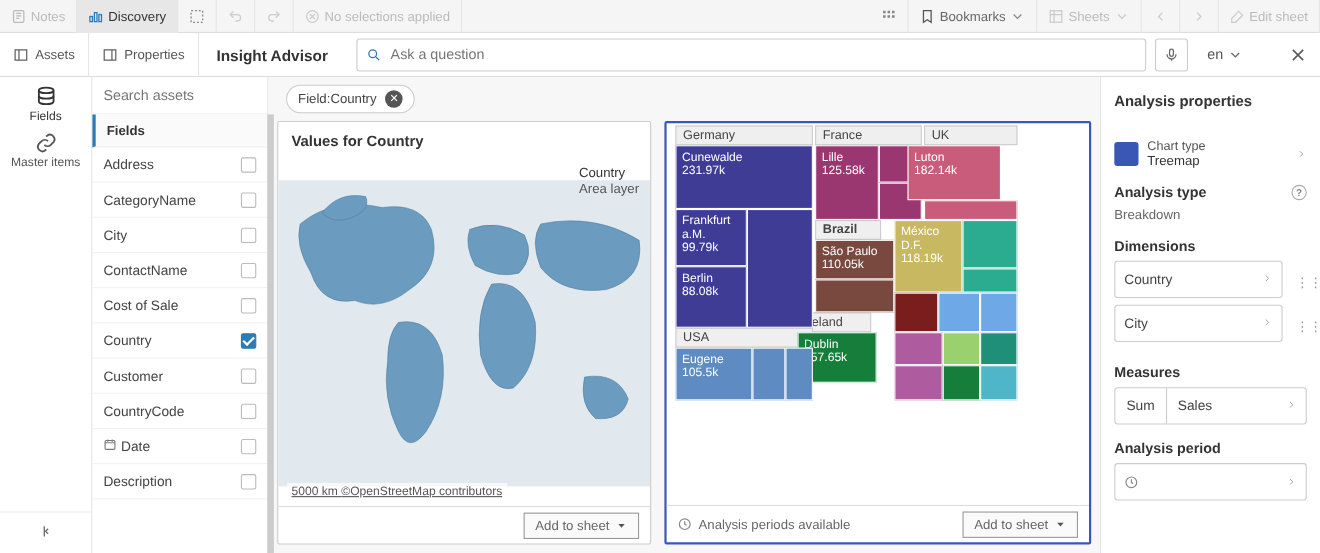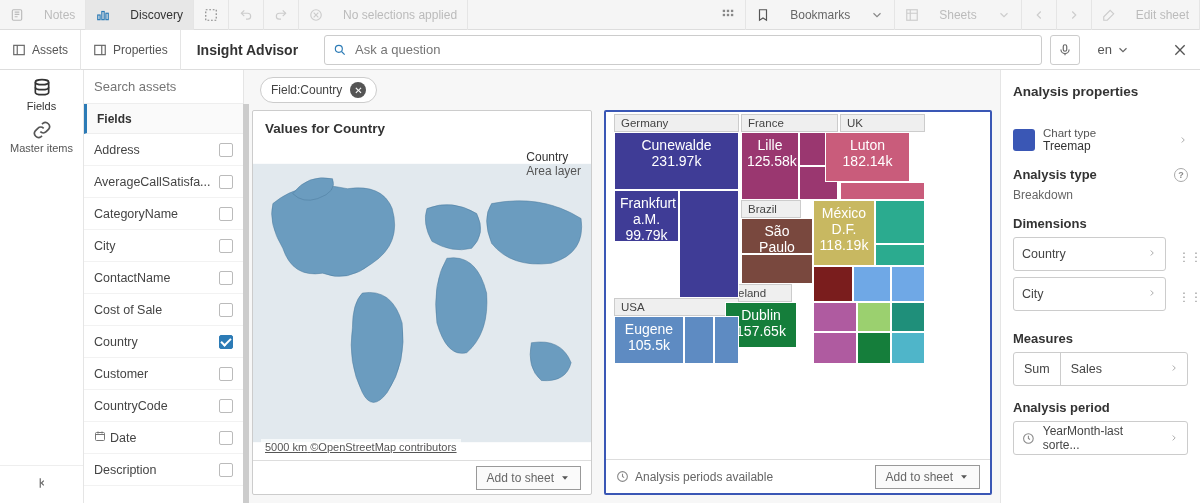--- a/index.html
+++ b/index.html
@@ -1,18 +1,18 @@
 <!DOCTYPE html>
 <html><head>
 <meta charset="utf-8">
 <style>
   * { box-sizing: border-box; margin: 0; padding: 0; font-family: -apple-system, BlinkMacSystemFont, "Segoe UI", Arial, sans-serif; }
   body { width: 1200px; height: 503px; overflow: hidden; background: #fff; color: #333; font-size: 13px; }
   .topbar { height: 30px; background: #f5f5f5; border-bottom: 1px solid #ddd; display: flex; align-items: center; }
-  .tb-btn { height: 30px; padding: 0 10px; display: flex; align-items: center; gap: 20px; border-right: 1px solid #e5e5e5; color: #666; cursor: pointer; font-size: 12px; }
+  .tb-btn { height: 30px; padding: 0 10px; display: flex; align-items: center; gap: 4px; border-right: 1px solid #e5e5e5; color: #666; cursor: pointer; font-size: 12px; }
   .tb-btn.disabled { color: #bbb; }
   .tb-btn.active { background: #e7e7e7; color: #333; }
   .icon-sm { width: 14px; height: 14px; display: inline-block; }
   .spacer { flex: 1; }
   .subbar { height: 40px; border-bottom: 1px solid #ddd; display: flex; align-items: center; }
   .sb-btn { height: 40px; padding: 0 12px; display: flex; align-items: center; gap: 6px; border-right: 1px solid #e5e5e5; color: #555; cursor: pointer; font-size: 12px; }
   .sb-title { padding: 0 16px; font-weight: 600; font-size: 14px; color: #333; }
   .searchbox { flex: 1; margin-left: 10px; height: 30px; border: 1px solid #ccc; border-radius: 3px; display: flex; align-items: center; padding: 0 8px; gap: 8px; }
   .searchbox input { flex: 1; border: none; outline: none; color: #888; font-size: 13px; }
   .mic { width: 30px; height: 30px; border: 1px solid #ccc; margin-left: 8px; display: flex; align-items: center; justify-content: center; border-radius: 3px; color: #666; }
@@ -44,21 +44,21 @@
   .card.tree { flex: 1; border: 2px solid #3a57b5; }
   .card-title { padding: 10px 12px; font-size: 13.5px; font-weight: 600; color: #333; display: flex; align-items: center; }
   .card-title .ctrls { margin-left: auto; display: flex; gap: 12px; color: #666; }
   .card-body { flex: 1; position: relative; overflow: hidden; }
   .map-legend { position: absolute; right: 10px; top: 4px; font-size: 12px; color: #555; }
   .map-attrib { position: absolute; bottom: 5px; left: 8px; font-size: 11px; color: #555; background: rgba(255,255,255,.7); padding: 2px 4px; max-width:200px; white-space:nowrap; text-decoration:underline;}
   .card-footer { height: 34px; border-top: 1px solid #ddd; display: flex; align-items: center; padding: 0 10px; font-size: 12px; color: #666; }
   .card-footer .add { margin-left: auto; height: 24px; padding: 0 10px; border: 1px solid #999; background: #fafafa; display: flex; align-items: center; gap: 6px; cursor: pointer; }
   .treemap { position: absolute; left: 8px; right: 8px; top: 2px; bottom: 6px; }
   .tm-hdr { position: absolute; background: #efefef; border: 1px solid #ccc; font-size: 11.5px; padding-left: 6px; color: #444; display: flex; align-items: center; }
-  .tm-cell { position: absolute; color: #fff; font-size: 14px; padding: 4px 5px; border: 1px solid #fff; text-align: center; }
+  .tm-cell { position: absolute; color: #fff; font-size: 11px; padding: 4px 5px; border: 1px solid #fff; }
   .props { width: 200px; border-left: 1px solid #e5e5e5; padding: 14px 12px; overflow: hidden; background:#fff; position:relative;}
   .props::before { content:""; position:absolute; left:-6px; top:0; bottom:0; width:6px; background:#ccc; }
   .props h3 { font-size: 13.5px; font-weight: 600; margin-bottom: 28px; color:#333;}
   .ptile { display: flex; align-items: center; gap: 8px; margin-bottom: 8px; }
   .ptile .pi { width: 22px; height: 22px; background: #3a57b5; border-radius: 3px; }
   .ptile .pt1 { font-size: 11.5px; color: #555; }
   .ptile .pt2 { font-size: 12px; font-weight: 400; color: #333; }
   .psect { font-size: 13px; font-weight: 600; margin-top: 14px; margin-bottom: 6px; color:#333; display:flex; align-items:center;}
   .psub { font-size: 12px; color: #666; margin-bottom: 4px; }
   .dim-row { height: 34px; border: 1px solid #ccc; border-radius: 3px; display: flex; align-items: center; padding: 0 8px; font-size: 12.5px; margin-bottom: 6px; color:#444; position:relative;}
@@ -239,24 +239,20 @@
     <div class="search-assets">
       <input placeholder="Search assets" style="">
     </div>
     <div class="group-header">Fields</div>
     <div id="fields-list">
         <div class="field-row">
           <span>Address</span>
           <span class="cb"></span>
         </div>
         <div class="field-row">
-          <span>AverageCallSatisfa...</span>
-          <span class="cb"></span>
-        </div>
-        <div class="field-row">
           <span>CategoryName</span>
           <span class="cb"></span>
         </div>
         <div class="field-row">
           <span>City</span>
           <span class="cb"></span>
         </div>
         <div class="field-row">
           <span>ContactName</span>
           <span class="cb"></span>
@@ -332,30 +328,34 @@
           </div>
         </div>
       </div>
 
       <div class="card tree">
         <div class="card-body">
           <div class="treemap" id="treemap">
               <div class="tm-hdr" style="left: 0px; top: 0px; width: 125px; height: 18px;">Germany</div>
               <div class="tm-hdr" style="left: 127px; top: 0px; width: 97px; height: 18px;">France</div>
               <div class="tm-hdr" style="left: 226px; top: 0px; width: 85px; height: 18px;">UK</div>
-              <div class="tm-hdr" style="left: 127px; top: 86px; width: 60px; height: 18px;">Brazil</div>
+              <div class="tm-hdr" style="left: 127px; top: 86px; width: 60px; height: 18px; font-weight: bold;">Brazil</div>
               <div class="tm-hdr" style="left: 110px; top: 170px; width: 68px; height: 18px;">Ireland</div>
               <div class="tm-hdr" style="left: 0px; top: 184px; width: 125px; height: 18px;">USA</div>
               <div class="tm-cell" style="left: 0px; top: 18px; width: 125px; height: 58px; background: rgb(63, 60, 150);">
                 <div>Cunewalde</div>
                 <div>231.97k</div>
               </div>
               <div class="tm-cell" style="left: 0px; top: 76px; width: 65px; height: 52px; background: rgb(63, 60, 150);">
                 <div>Frankfurt a.M.</div>
                 <div>99.79k</div>
+              </div>
+              <div class="tm-cell" style="left: 0px; top: 128px; width: 65px; height: 56px; background: rgb(63, 60, 150);">
+                <div>Berlin</div>
+                <div>88.08k</div>
               </div>
               <div class="tm-cell" style="left: 65px; top: 76px; width: 60px; height: 108px; background: rgb(63, 60, 150);"></div>
               <div class="tm-cell" style="left: 127px; top: 18px; width: 58px; height: 68px; background: rgb(154, 55, 112);">
                 <div>Lille</div>
                 <div>125.58k</div>
               </div>
               <div class="tm-cell" style="left: 185px; top: 18px; width: 39px; height: 34px; background: rgb(154, 55, 112);"></div>
               <div class="tm-cell" style="left: 185px; top: 52px; width: 39px; height: 34px; background: rgb(154, 55, 112);"></div>
               <div class="tm-cell" style="left: 211px; top: 18px; width: 85px; height: 50px; background: rgb(201, 92, 123);">
                 <div>Luton</div>
@@ -456,19 +456,18 @@
       <div class="chev"><svg width="10" viewBox="0 0 24 24" fill="none" stroke="#999" stroke-width="2">
             <path d="M9 6l6 6-6 6"></path>
           </svg></div>
     </div>
     <div class="psect">Analysis period</div>
     <div class="period-row">
       <svg width="13" height="13" class="clk" viewBox="0 0 24 24" fill="none" stroke="#888" stroke-width="2">
           <circle cx="12" cy="12" r="9"></circle>
           <path d="M12 7v5l3 2"></path>
         </svg>
-      <span>YearMonth-last sorte...</span>
       <svg width="10" style="margin-left:auto" viewBox="0 0 24 24" fill="none" stroke="#999" stroke-width="2">
           <path d="M9 6l6 6-6 6"></path>
         </svg>
     </div>
   </div>
 </div>
 
 </body></html>

